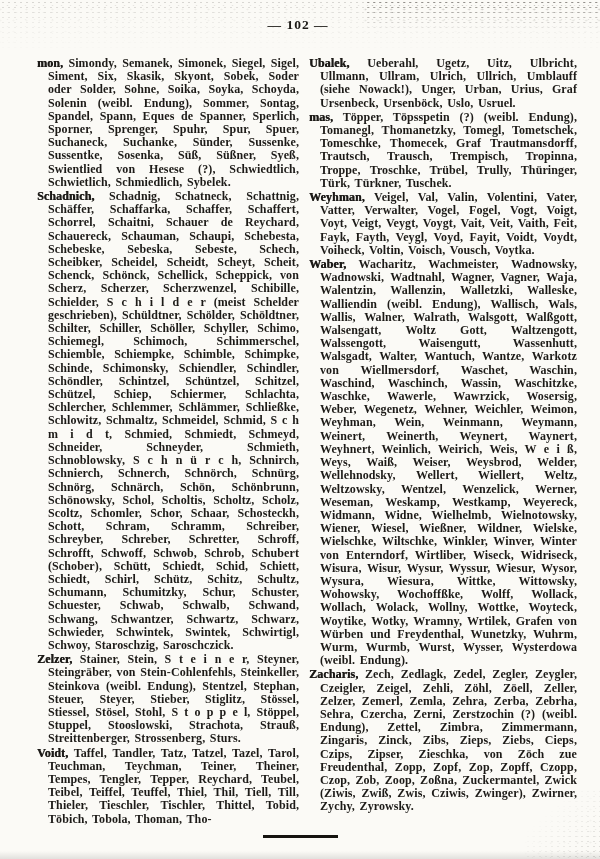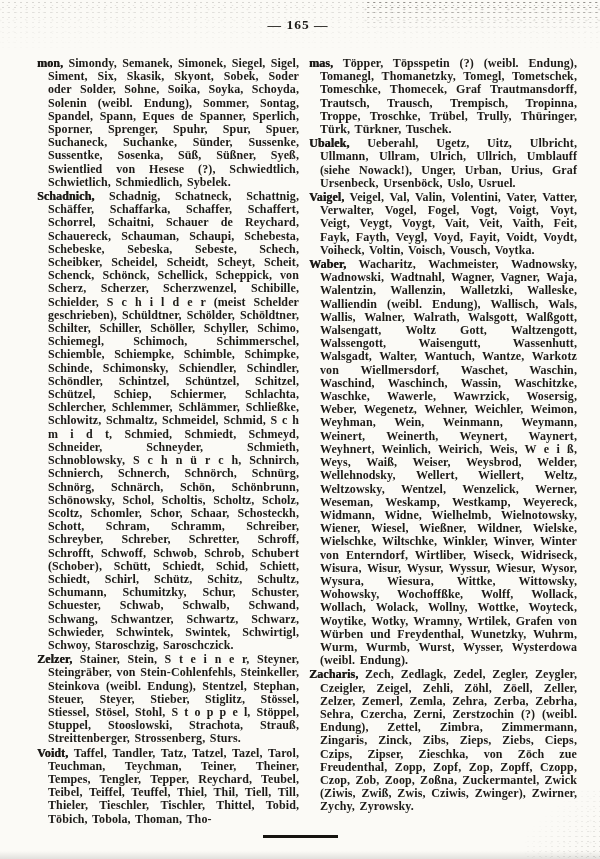--- a/index.html
+++ b/index.html
@@ -88,35 +88,35 @@
 </style>
 </head>
 <body>
 
 <div class="page">
 
   <div class="noise noise-top"></div>
   <div class="noise noise-top-right"></div>
   <div class="noise noise-bottom-right"></div>
 
-  <div class="pagenum">— 165 —</div>
+  <div class="pagenum">— 102 —</div>
 
   <div class="cols">
 
     <div class="col">
       <p><span class="lead">mon,</span><span> Simondy, Semanek, Simonek, Siegel, Sigel, Siment, Six, Skasik, Skyont, Sobek, Soder oder Solder, Sohne, Soika, Soyka, Schoyda, Solenin (weibl. Endung), Sommer, Sontag, Spandel, Spann, Eques de Spanner, Sperlich, Sporner, Sprenger, Spuhr, Spur, Spuer, Suchaneck, Suchanke, Sünder, Sussenke, Sussentke, Sosenka, Süß, Süßner, Syeß, Swientlied von Hesese (?), Schwiedtlich, Schwietlich, Schmiedlich, Sybelek.</span></p>
       <p><span class="lead">Schadnich,</span><span> Schadnig, Schatneck, Schattnig, Schäffer, Schaffarka, Schaffer, Schaffert, Schorrel, Schaitni, Schauer de Reychard, Schauereck, Schauman, Schaupi, Schebesta, Schebeske, Sebeska, Sebeste, Schech, Scheibker, Scheidel, Scheidt, Scheyt, Scheit, Schenck, Schönck, Schellick, Scheppick, von Scherz, Scherzer, Scherzwenzel, Schibille, Schielder, S c h i l d e r (meist Schelder geschrieben), Schüldtner, Schölder, Schöldtner, Schilter, Schiller, Schöller, Schyller, Schimo, Schiemegl, Schimoch, Schimmerschel, Schiemble, Schiempke, Schimble, Schimpke, Schinde, Schimonsky, Schiendler, Schindler, Schöndler, Schintzel, Schüntzel, Schitzel, Schützel, Schiep, Schiermer, Schlachta, Schlercher, Schlemmer, Schlämmer, Schließke, Schlowitz, Schmaltz, Schmeidel, Schmid, S c h m i d t, Schmied, Schmiedt, Schmeyd, Schneider, Schneyder, Schmieth, Schnoblowsky, S c h n ü r c h, Schnirch, Schnierch, Schnerch, Schnörch, Schnürg, Schnörg, Schnärch, Schön, Schönbrunn, Schönowsky, Schol, Scholtis, Scholtz, Scholz, Scoltz, Schomler, Schor, Schaar, Schosteckh, Schott, Schram, Schramm, Schreiber, Schreyber, Schreber, Schretter, Schroff, Schrofft, Schwoff, Schwob, Schrob, Schubert (Schober), Schütt, Schiedt, Schid, Schiett, Schiedt, Schirl, Schütz, Schitz, Schultz, Schumann, Schumitzky, Schur, Schuster, Schuester, Schwab, Schwalb, Schwand, Schwang, Schwantzer, Schwartz, Schwarz, Schwieder, Schwintek, Swintek, Schwirtigl, Schwoy, Staroschzig, Saroschczick.</span></p>
       <p><span class="lead">Zelzer,</span><span> Stainer, Stein, S t e i n e r, Steyner, Steingräber, von Stein-Cohlenfehls, Steinkeller, Steinkova (weibl. Endung), Stentzel, Stephan, Steuer, Steyer, Stieber, Stiglitz, Stössel, Stiessel, Stösel, Stohl, S t o p p e l, Stöppel, Stuppel, Stooslowski, Strachota, Strauß, Streittenberger, Strossenberg, Sturs.</span></p>
       <p><span class="lead">Voidt,</span><span> Taffel, Tandler, Tatz, Tatzel, Tazel, Tarol, Teuchman, Teychman, Teiner, Theiner, Tempes, Tengler, Tepper, Reychard, Teubel, Teibel, Teiffel, Teuffel, Thiel, Thil, Tiell, Till, Thieler, Tieschler, Tischler, Thittel, Tobid, Töbich, Tobola, Thoman, Tho-</span></p>
     </div>
 
     <div class="col">
+      <p><span class="lead">Ubalek,</span><span> Ueberahl, Ugetz, Uitz, Ulbricht, Ullmann, Ullram, Ulrich, Ullrich, Umblauff (siehe Nowack!), Unger, Urban, Urius, Graf Ursenbeck, Ursenböck, Uslo, Usruel.</span></p>
       <p><span class="lead">mas,</span><span> Töpper, Töpsspetin (?) (weibl. Endung), Tomanegl, Thomanetzky, Tomegl, Tometschek, Tomeschke, Thomecek, Graf Trautmansdorff, Trautsch, Trausch, Trempisch, Tropinna, Troppe, Troschke, Trübel, Trully, Thüringer, Türk, Türkner, Tuschek.</span></p>
-      <p><span class="lead">Ubalek,</span><span> Ueberahl, Ugetz, Uitz, Ulbricht, Ullmann, Ullram, Ulrich, Ullrich, Umblauff (siehe Nowack!), Unger, Urban, Urius, Graf Ursenbeck, Ursenböck, Uslo, Usruel.</span></p>
-      <p><span class="lead">Vaigel,</span><span> Veigel, Val, Valin, Volentini, Vater, Vatter, Verwalter, Vogel, Fogel, Vogt, Voigt, Voyt, Veigt, Veygt, Voygt, Vait, Veit, Vaith, Feit, Fayk, Fayth, Veygl, Voyd, Fayit, Voidt, Voydt, Voiheck, Voltin, Voisch, Vousch, Voytka.</span></p>
+      <p><span class="lead">Weyhman,</span><span> Veigel, Val, Valin, Volentini, Vater, Vatter, Verwalter, Vogel, Fogel, Vogt, Voigt, Voyt, Veigt, Veygt, Voygt, Vait, Veit, Vaith, Feit, Fayk, Fayth, Veygl, Voyd, Fayit, Voidt, Voydt, Voiheck, Voltin, Voisch, Vousch, Voytka.</span></p>
       <p><span class="lead">Waber,</span><span> Wacharitz, Wachmeister, Wadnowsky, Wadnowski, Wadtnahl, Wagner, Vagner, Waja, Walentzin, Wallenzin, Walletzki, Walleske, Walliendin (weibl. Endung), Wallisch, Wals, Wallis, Walner, Walrath, Walsgott, Walßgott, Walsengatt, Woltz Gott, Waltzengott, Walssengott, Waisengutt, Wassenhutt, Walsgadt, Walter, Wantuch, Wantze, Warkotz von Wiellmersdorf, Waschet, Waschin, Waschind, Waschinch, Wassin, Waschitzke, Waschke, Wawerle, Wawrzick, Wosersig, Weber, Wegenetz, Wehner, Weichler, Weimon, Weyhman, Wein, Weinmann, Weymann, Weinert, Weinerth, Weynert, Waynert, Weyhnert, Weinlich, Weirich, Weis, W e i ß, Weys, Waiß, Weiser, Weysbrod, Welder, Wellehnodsky, Wellert, Wiellert, Weltz, Weltzowsky, Wentzel, Wenzelick, Werner, Weseman, Weskamp, Westkamp, Weyereck, Widmann, Widne, Wielhelmb, Wielnotowsky, Wiener, Wiesel, Wießner, Wildner, Wielske, Wielschke, Wiltschke, Winkler, Winver, Winter von Enterndorf, Wirtliber, Wiseck, Widriseck, Wisura, Wisur, Wysur, Wyssur, Wiesur, Wysor, Wysura, Wiesura, Wittke, Wittowsky, Wohowsky, Wochoffßke, Wolff, Wollack, Wollach, Wolack, Wollny, Wottke, Woyteck, Woytike, Wotky, Wramny, Wrtilek, Grafen von Würben und Freydenthal, Wunetzky, Wuhrm, Wurm, Wurmb, Wurst, Wysser, Wysterdowa (weibl. Endung).</span></p>
       <p><span class="lead">Zacharis,</span><span> Zech, Zedlagk, Zedel, Zegler, Zeygler, Czeigler, Zeigel, Zehli, Zöhl, Zöell, Zeller, Zelzer, Zemerl, Zemla, Zehra, Zerba, Zebrha, Sehra, Czercha, Zerni, Zerstzochin (?) (weibl. Endung), Zettel, Zimbra, Zimmermann, Zingaris, Zinck, Zibs, Zieps, Ziebs, Cieps, Czips, Zipser, Zieschka, von Zöch zue Freudenthal, Zopp, Zopf, Zop, Zopff, Czopp, Czop, Zob, Zoop, Zoßna, Zuckermantel, Zwick (Ziwis, Zwiß, Zwis, Cziwis, Zwinger), Zwirner, Zychy, Zyrowsky.</span></p>
     </div>
 
   </div>
 
   <div class="end-rule"></div>
   <div class="edge-bottom"></div>
 
 </div>

